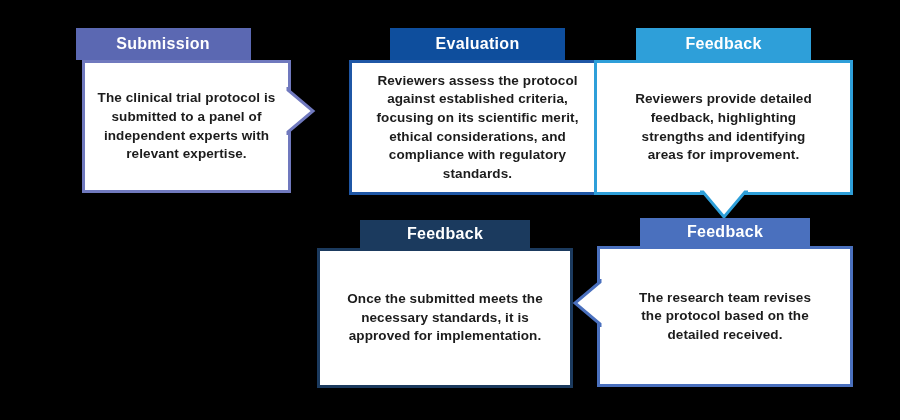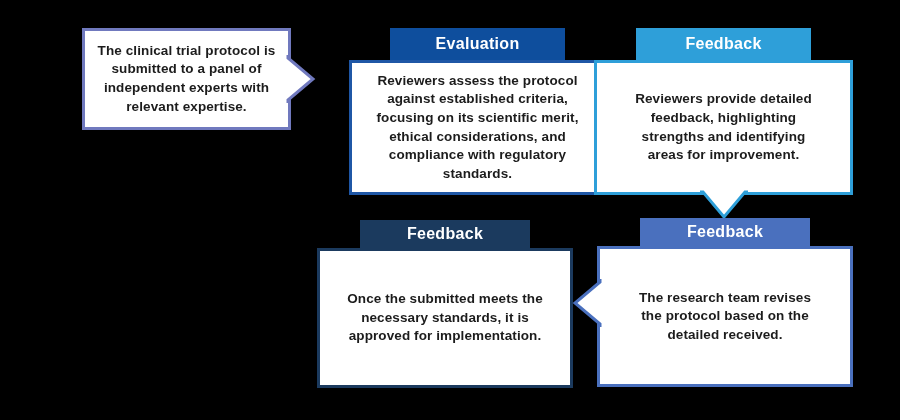--- a/index.html
+++ b/index.html
@@ -20,37 +20,38 @@
     letter-spacing:.1px;color:#1c1c1c;white-space:pre-line;
   }
   
   .n1{left:35px;top:28px;width:256px;}
   .n2{left:313px;top:28px;width:257px;margin-left:36px;}
   .n3{left:594px;top:28px;width:259px;}
   .n4{left:317px;top:220px;width:256px;}
   .n5{left:597px;top:218px;width:256px;}
   .n1 .hdr,.n2 .hdr,.n3 .hdr{width:175px;height:32px;}
   .n4 .hdr,.n5 .hdr{width:170px;height:28px;}
-  .n1 .bd{height:102px;margin-left:47px;}
+  .n1 .bd{height:133px;margin-left:47px;}
   .n2 .bd,.n3 .bd{height:135px;}
   .n4 .bd{height:140px;}
   .n5 .bd{height:141px;}
   
   .bump{position:absolute;overflow:visible;}
   .bump path{fill:#fff;stroke:var(--bc);stroke-width:3;stroke-linejoin:miter;}
   .bump-right{right:-26px;top:50%;transform:translateY(-50%);width:32px;height:50px;}
   .bump-left{left:-26px;top:50%;transform:translateY(-50%);width:32px;height:50px;}
   .bump-down{bottom:-26px;left:50%;transform:translateX(-50%);width:50px;height:32px;}
 </style>
 </head>
 <body>
 
 <div id="canvas">
 
   <div class="node n1" style="--c: #5B68B2; --bc: #7079BE;">
+    <div class="hdr">Submission</div>
     <div class="bd">The clinical trial protocol is
 submitted to a panel of
 independent experts with
 relevant expertise.</div>
     <svg class="bump bump-right" viewBox="0 0 32 50">
       <path d="M3,1 L3,4 L28,25 L3,46 L3,49"></path>
     </svg>
   </div>
 
   <div class="node n2" style="--c: #0E4E9D; --bc: #1F57A6;">

